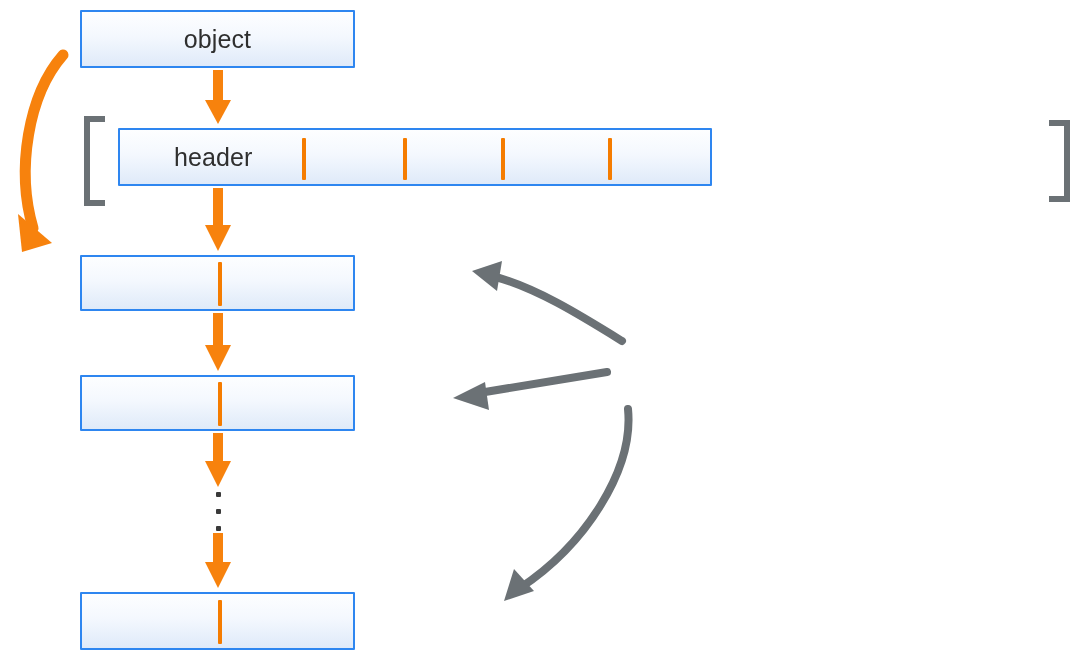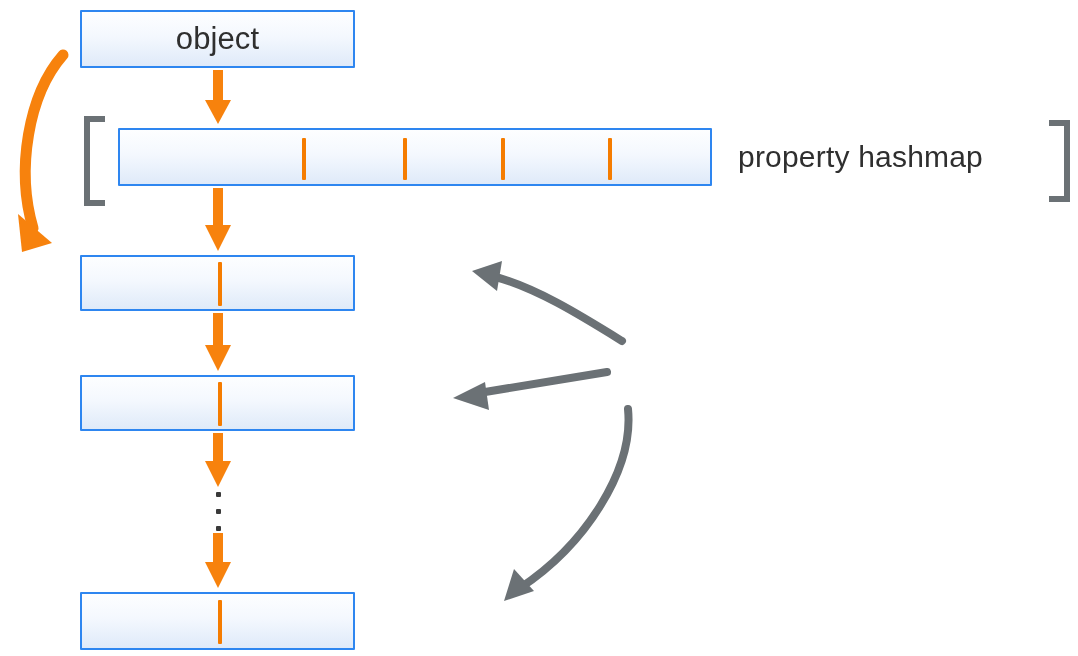--- a/index.html
+++ b/index.html
@@ -25,21 +25,21 @@
     background: linear-gradient(to bottom, #fdfeff 0%, #f4f8fe 45%, #dfeaf9 100%);
     border-radius: 1px;
   }
   .box-label {
     position: absolute;
     left: 0;
     right: 0;
     top: 50%;
     transform: translateY(-50%);
     text-align: center;
-    font-size: 31px;
+    font-size: 25px;
     color: #2f2f2f;
     letter-spacing: .1px;
     white-space: nowrap;
   }
   .box-label.offset-left {
     text-align: left;
     padding-left: 54px;
   }
   
   .tick {
@@ -128,20 +128,21 @@
       <path d="M628,409 C634,470 585,545 520,588" stroke="#6b7175" stroke-width="8" fill="none" stroke-linecap="round"></path>
       <path d="M504,601 L514,569 L534,591 Z" fill="#6b7175"></path>
     </g>
   </svg>
 
   <div class="box" style="left:80px; top:10px; width:275px; height:58px;">
     <div class="box-label">object</div>
   </div>
 
   <div class="box" style="left:118px; top:128px; width:594px; height:58px;">
+    <div class="box-label offset-left">header</div>
     <div class="tick" style="left:182px; top:8px; height:42px;"></div>
     <div class="tick" style="left:283px; top:8px; height:42px;"></div>
     <div class="tick" style="left:381px; top:8px; height:42px;"></div>
     <div class="tick" style="left:488px; top:8px; height:42px;"></div>
   </div>
 
   <div class="box" style="left:80px; top:255px; width:275px; height:56px;">
     <div class="box-label"></div>
     <div class="tick" style="left:136px; top:5px; height:44px;"></div>
   </div>
@@ -156,16 +157,15 @@
     <div class="tick" style="left:136px; top:6px; height:44px;"></div>
   </div>
 
   <div class="dot" style="left:216px; top:492px;"></div>
   <div class="dot" style="left:216px; top:509px;"></div>
   <div class="dot" style="left:216px; top:526px;"></div>
 
   <div class="bracket left" style="left:84px; top:116px; width:21px; height:90px;"></div>
   <div class="bracket right" style="left:1049px; top:120px; width:21px; height:82px;"></div>
 
-  <div class="free-label" style="left:738px; top:140px;">property hashmap</div>
 
 
 </div>
 
 </body></html>

